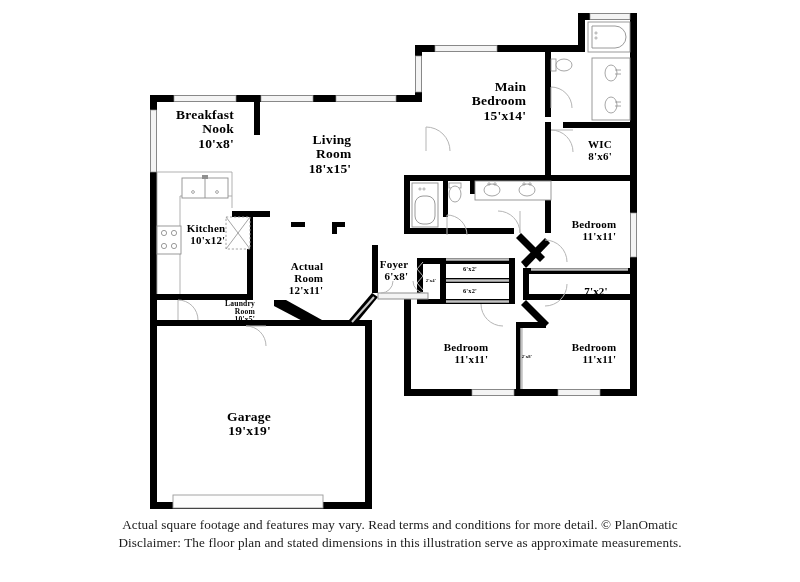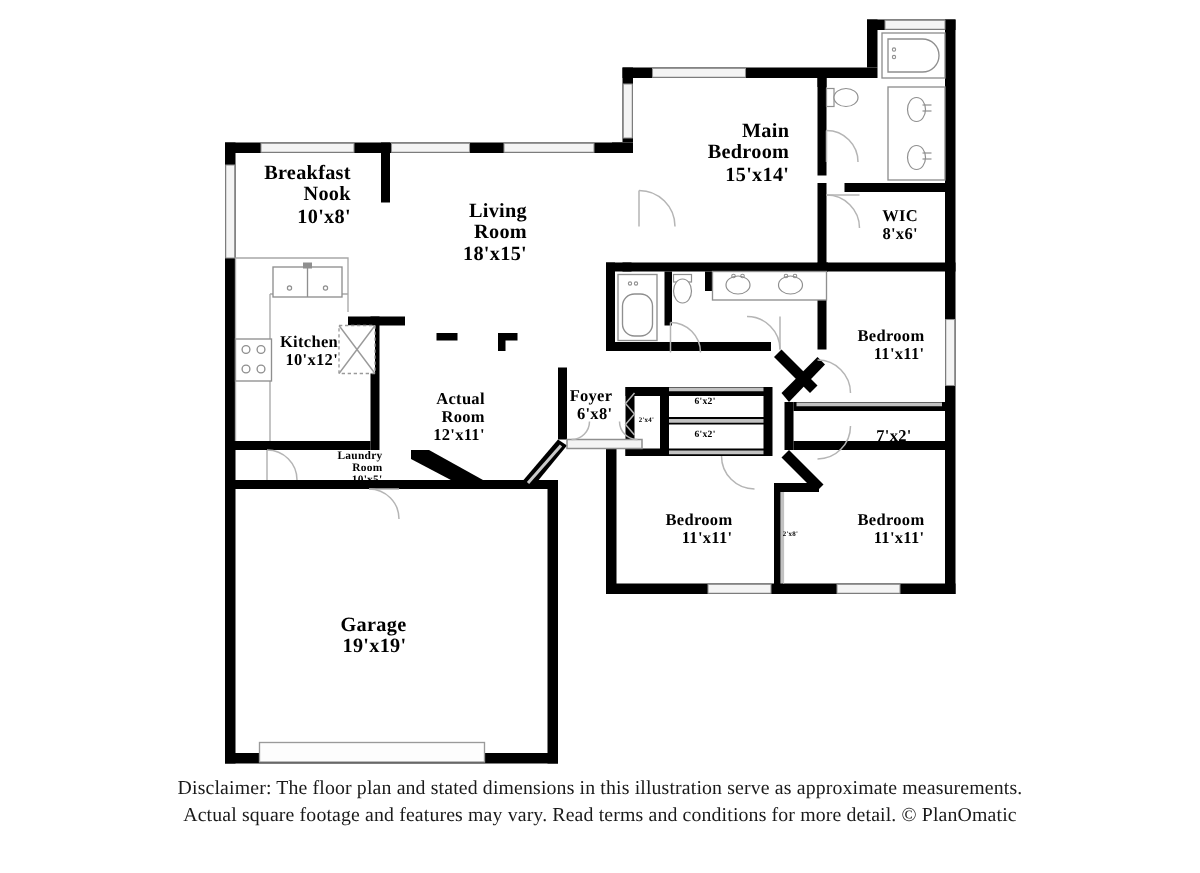--- a/index.html
+++ b/index.html
@@ -337,17 +337,17 @@
         <span class="dm">11'x11'</span>
       </div>
       <div class="lbl sz-xs" style="left: 470px; top: 269px;">6'x2'</div>
       <div class="lbl sz-xs" style="left: 470px; top: 291px;">6'x2'</div>
       <div class="lbl sz-tiny" style="left: 431px; top: 281px;">2'x4'</div>
       <div class="lbl sz-md" style="left: 596px; top: 292px;">7'x2'</div>
       <div class="lbl sz-tiny" style="left: 527px; top: 357px;">2'x8'</div>
     </div>
 
   <div class="disclaimer">
+    <div>Actual square footage and features may vary. Read terms and conditions for more detail. © PlanOmatic</div>
     <div>Disclaimer: The floor plan and stated dimensions in this illustration serve as approximate measurements.</div>
-    <div>Actual square footage and features may vary. Read terms and conditions for more detail. © PlanOmatic</div>
   </div>
 
 </div>
 
 </body></html>

